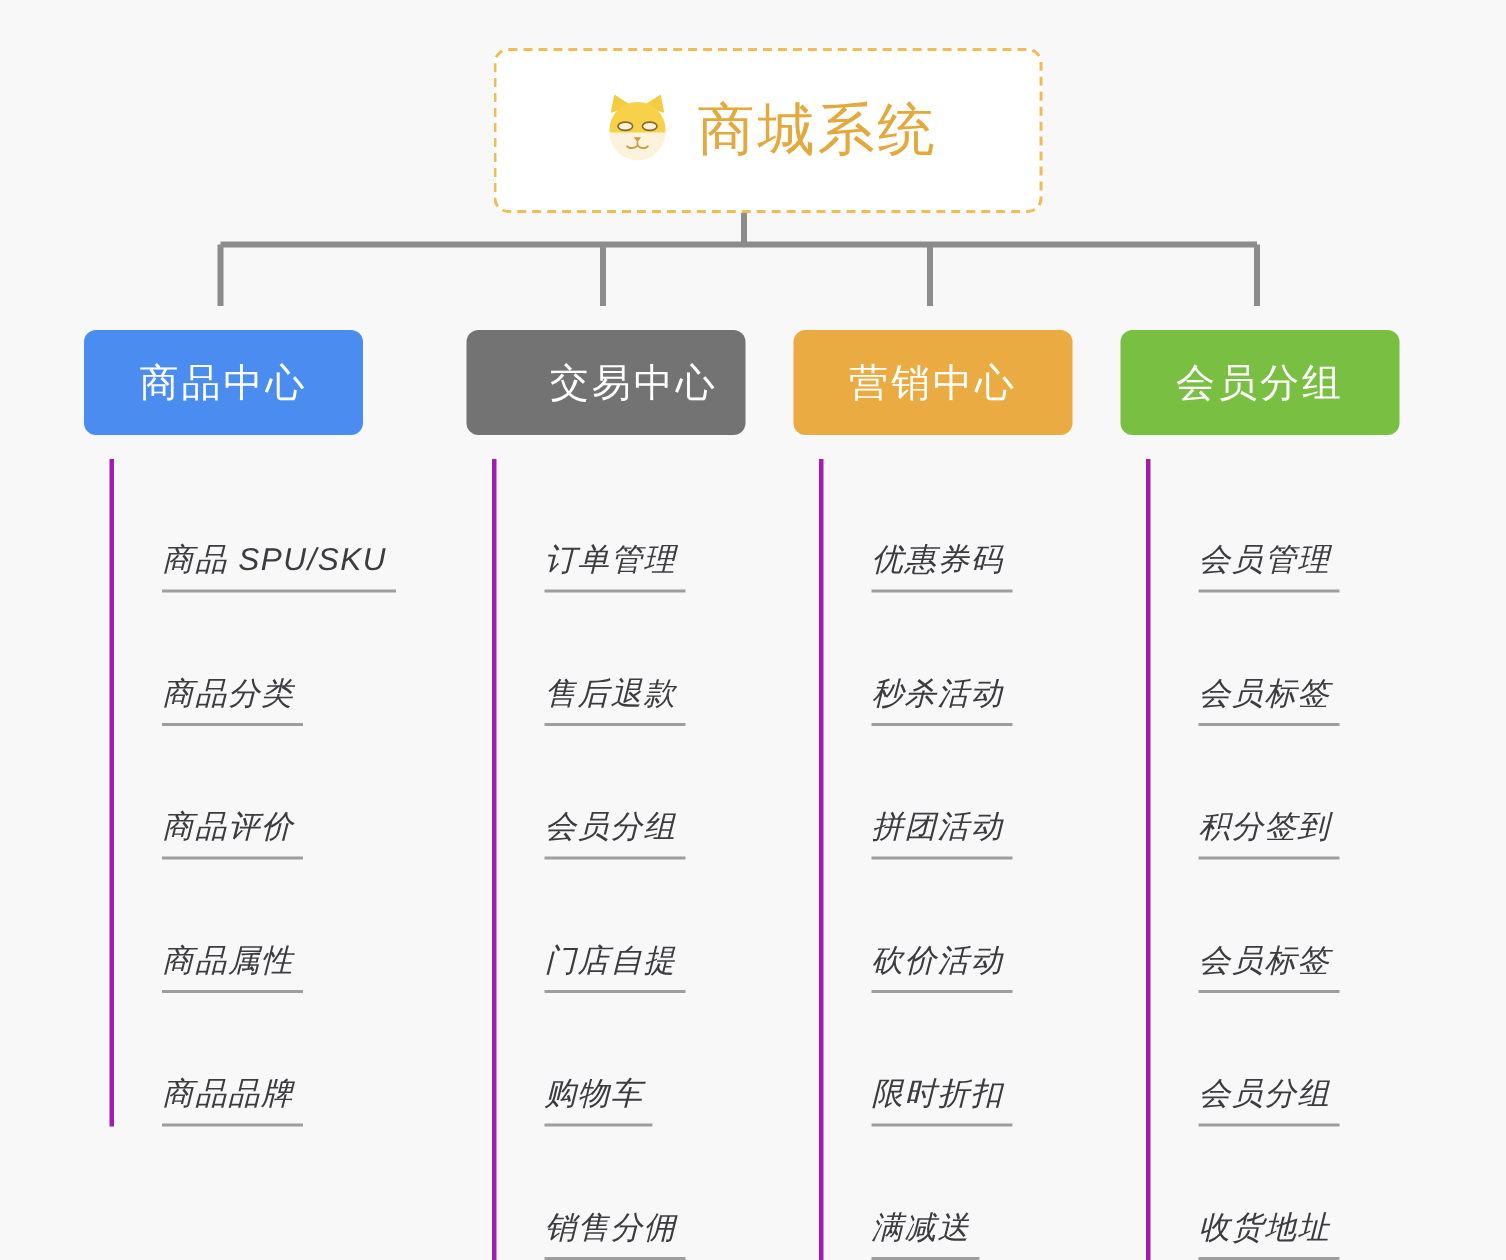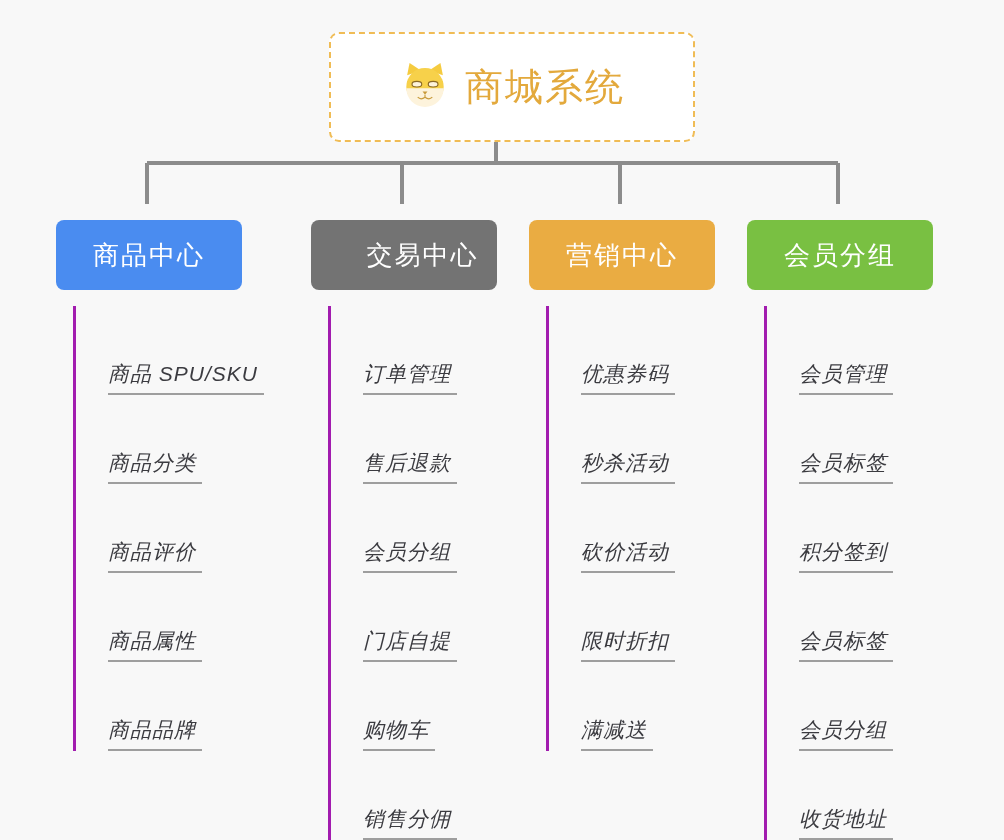--- a/index.html
+++ b/index.html
@@ -193,20 +193,23 @@
   <div class="column" style="left:529px">
     <div class="cat-box" style="background: rgb(234, 172, 66);">营销中心</div>
     <div class="leaf-list">
       <div class="leaf">
           <span class="leaf-label">优惠券码</span>
         </div>
       <div class="leaf">
           <span class="leaf-label">秒杀活动</span>
         </div>
       <div class="leaf">
+          <span class="leaf-label">拼团活动</span>
+        </div>
+      <div class="leaf">
           <span class="leaf-label">砍价活动</span>
         </div>
       <div class="leaf">
           <span class="leaf-label">限时折扣</span>
         </div>
       <div class="leaf">
           <span class="leaf-label">满减送</span>
         </div>
     </div>
   </div>

